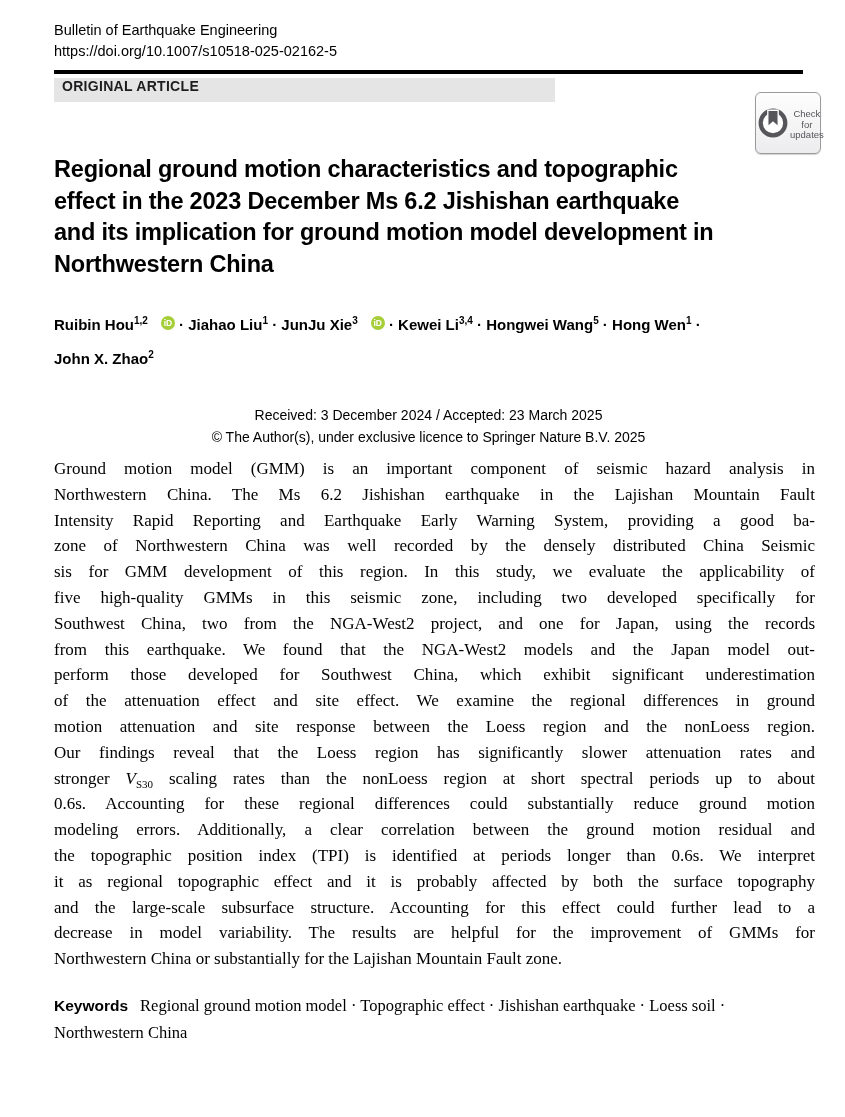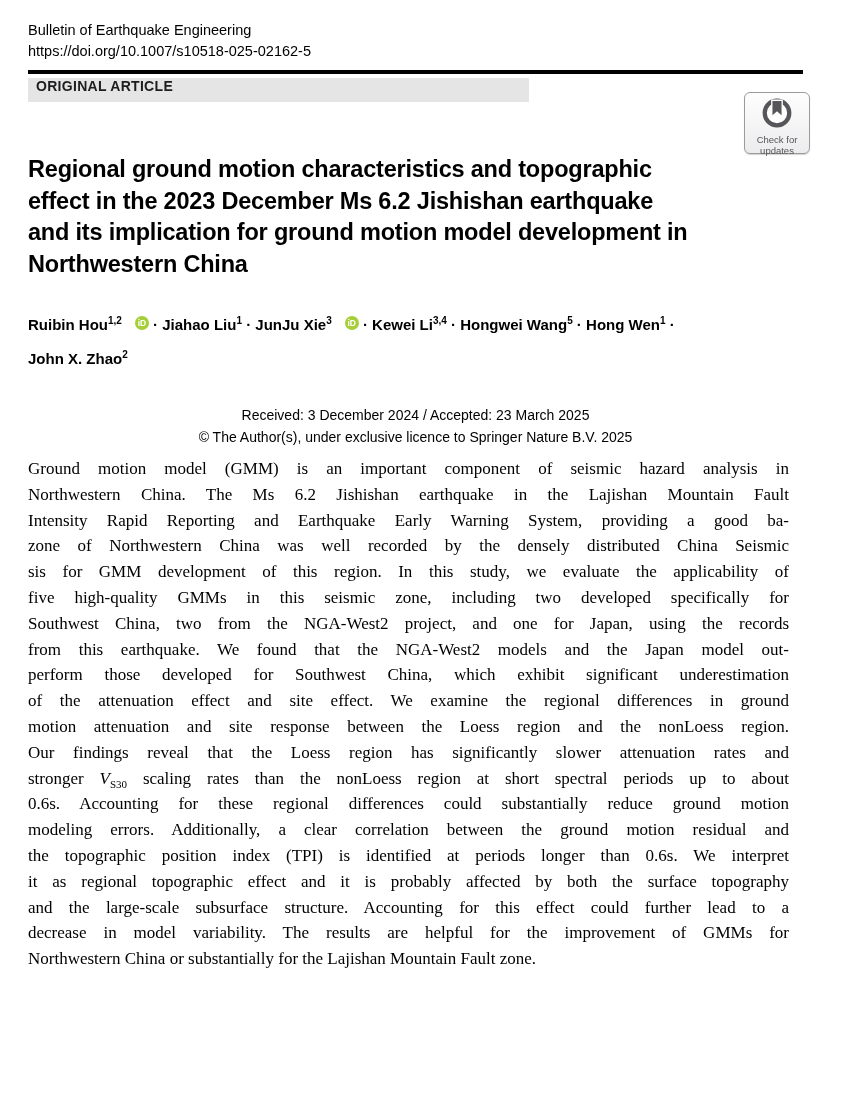--- a/index.html
+++ b/index.html
@@ -1,33 +1,33 @@
 <!DOCTYPE html>
 <html><head>
 <meta charset="utf-8">
 <style>
   html,body { margin:0; padding:0; background:#ffffff; }
   .page {
     position:relative; width:845px; height:1117px; background:#ffffff;
-    box-sizing:border-box; padding:20px 42px 0 28px;
+    box-sizing:border-box; padding:20px 42px 0 54px;
     font-family:"Liberation Sans", sans-serif; color:#000;
     overflow:hidden;
   }
   .journal-head div { font-size:14.5px; line-height:21px; color:#000; }
   .rule { height:4px; background:#000; margin-top:8px; }
   .band { margin-top:4px; width:501px; height:24px; background:#e5e5e5;
           display:flex; padding-left:8px; box-sizing:border-box; }
   .band-label { font-weight:bold; font-size:14px; color:#1d1d1f; letter-spacing:0.3px; }
 
   .badge {
-    position:absolute; top:92px; right:35px; width:66px; height:62px;
+    position:absolute; top:92px; right:24px; width:66px; height:62px;
     border:1px solid #9b9b9b; border-radius:6px;
     background:linear-gradient(180deg,#fefefe 0%,#ececee 100%);
     box-shadow:0 1px 1px rgba(0,0,0,0.18);
-    display:flex; flex-direction:column; align-items:center;
+    display:flex; align-items:center;
     padding-top:3px; box-sizing:border-box; cursor:pointer;
   }
   .badge-text { font-size:9.5px; line-height:10.5px; color:#55555a; text-align:center; margin-top:1px; }
 
   .title { margin-top:52px; font-weight:bold; font-size:23.5px; line-height:31.5px; color:#000; letter-spacing:-0.2px; }
 
   .authors { margin-top:26px; font-weight:bold; font-size:15px; line-height:30px; width:775px; }
   .authors sup { font-size:10px; font-weight:bold; }
   .orcid {
     display:inline-block; width:14px; height:14px; border-radius:50%;
@@ -107,14 +107,17 @@
       <div class="abs-line"><span>stronger </span><i class="var">V</i><sub>S30</sub><span> scaling rates than the nonLoess region at short spectral periods up to about</span></div>
       <div class="abs-line"><span>0.6s. Accounting for these regional differences could substantially reduce ground motion</span></div>
       <div class="abs-line"><span>modeling errors. Additionally, a clear correlation between the ground motion residual and</span></div>
       <div class="abs-line"><span>the topographic position index (TPI) is identified at periods longer than 0.6s. We interpret</span></div>
       <div class="abs-line"><span>it as regional topographic effect and it is probably affected by both the surface topography</span></div>
       <div class="abs-line"><span>and the large-scale subsurface structure. Accounting for this effect could further lead to a</span></div>
       <div class="abs-line"><span>decrease in model variability. The results are helpful for the improvement of GMMs for</span></div>
       <div class="abs-line last"><span>Northwestern China or substantially for the Lajishan Mountain Fault zone.</span></div>
     </div>
 
+  <div class="keywords">
+    <span class="kw-label">Keywords</span><span>Regional ground motion model · Topographic effect · Jishishan earthquake · Loess soil · Northwestern China</span>
+  </div>
 
 </div>
 
 </body></html>

